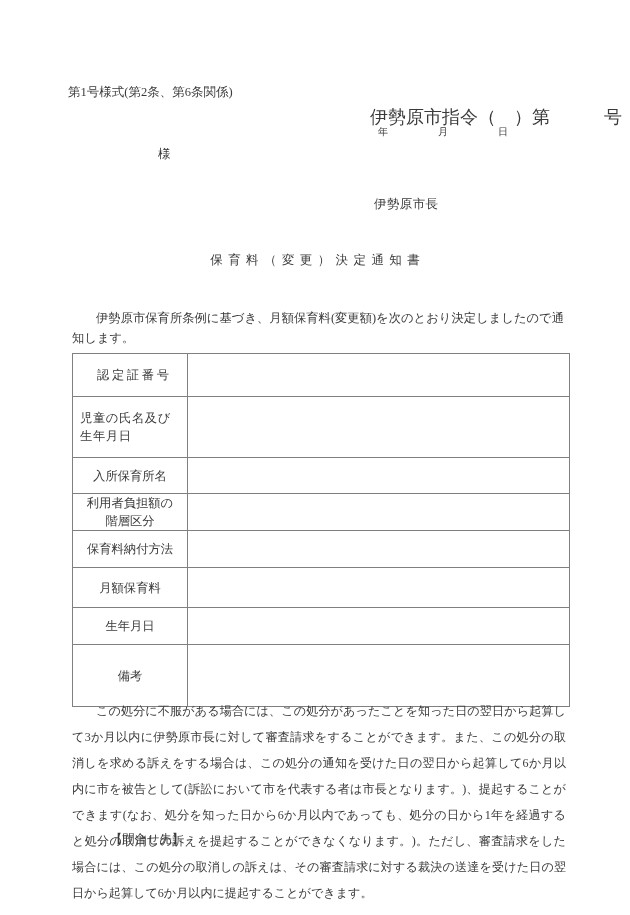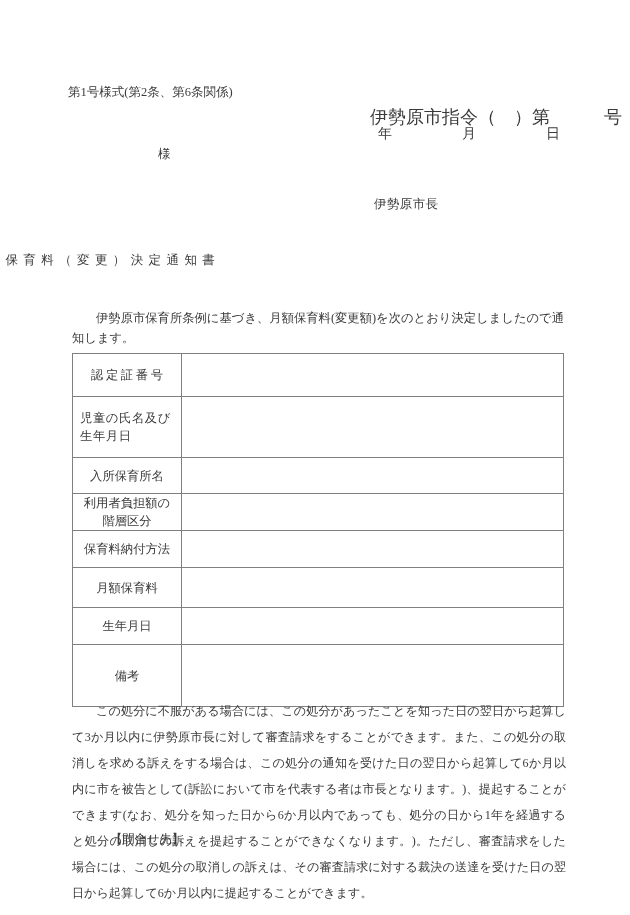--- a/index.html
+++ b/index.html
@@ -34,21 +34,21 @@
     position: absolute;
     left: 370px;
     top: 105px;
     font-size: 18px;
     white-space: pre;
   }
   .date-line {
     position: absolute;
     left: 378px;
     top: 125px;
-    font-size: 14px;
+    font-size: 10px;
     white-space: pre;
   }
   .addressee {
     position: absolute;
     left: 158px;
     top: 146px;
     font-size: 12.5px;
   }
   .issuer {
     position: absolute;
@@ -57,21 +57,21 @@
     font-size: 12.5px;
     letter-spacing: 0.4px;
   }
 
   
   .doc-title {
     position: absolute;
     left: 0;
     top: 252px;
     width: 630px;
-    text-align: left;
+    text-align: center;
     font-size: 12.5px;
     letter-spacing: 5.4px;
     text-indent: 5.4px;
   }
 
   
   .intro {
     position: absolute;
     left: 72px;
     top: 308px;
@@ -98,20 +98,21 @@
     padding: 0;
   }
   .form-table td.label {
     width: 108px;
     text-align: center;
     vertical-align: middle;
   }
   .form-table td.label.spaced {
     letter-spacing: 2.6px;
     text-indent: 2.6px;
+    padding-left: 6px;
   }
   .form-table td.label.leftal {
     text-align: left;
     padding-left: 7px;
     letter-spacing: 0.6px;
   }
   .form-table td.value {
     width: 381px;
   }
   .r-cert   { height: 42px; }

